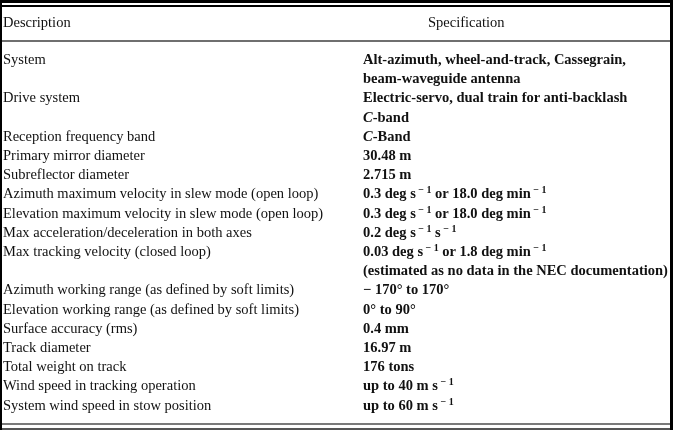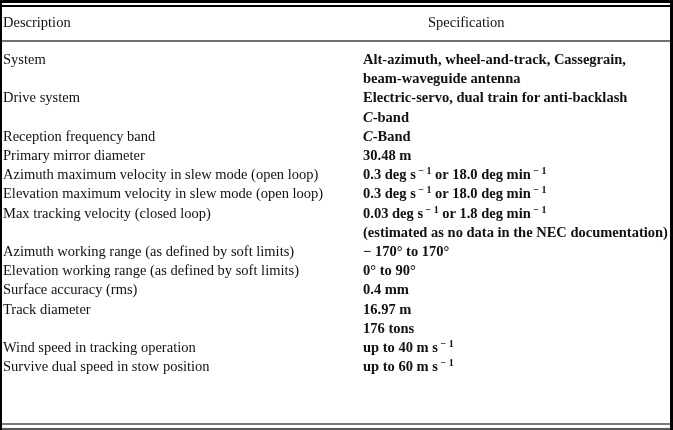--- a/index.html
+++ b/index.html
@@ -67,29 +67,41 @@
       <span class="line"><i>C</i><span>-Band</span></span>
     </div>
   </div>
   <div class="row">
     <span class="desc">Primary mirror diameter</span>
     <div class="spec">
       <span class="line">30.48 m</span>
     </div>
   </div>
   <div class="row">
+    <span class="desc">Subreflector diameter</span>
+    <div class="spec">
+      <span class="line">2.715 m</span>
+    </div>
+  </div>
+  <div class="row">
     <span class="desc">Azimuth maximum velocity in slew mode (open loop)</span>
     <div class="spec">
       <span class="line"><span>0.3</span><span> deg s</span><sup> − 1</sup><span> or </span><span>18.0</span><span> deg min</span><sup> − 1</sup></span>
     </div>
   </div>
   <div class="row">
     <span class="desc">Elevation maximum velocity in slew mode (open loop)</span>
     <div class="spec">
       <span class="line"><span>0.3</span><span> deg s</span><sup> − 1</sup><span> or </span><span>18.0</span><span> deg min</span><sup> − 1</sup></span>
+    </div>
+  </div>
+  <div class="row">
+    <span class="desc">Max acceleration/deceleration in both axes</span>
+    <div class="spec">
+      <span class="line"><span>0.2</span><span> deg s</span><sup> − 1</sup><span> s</span><sup> − 1</sup></span>
     </div>
   </div>
   <div class="row">
     <span class="desc">Max tracking velocity (closed loop)</span>
     <div class="spec">
       <span class="line"><span>0.03</span><span> deg s</span><sup> − 1</sup><span> or </span><span>1.8</span><span> deg min</span><sup> − 1</sup></span>
       <span class="line">(estimated as no data in the NEC documentation)</span>
     </div>
   </div>
   <div class="row">
@@ -110,32 +122,33 @@
       <span class="line">0.4 mm</span>
     </div>
   </div>
   <div class="row">
     <span class="desc">Track diameter</span>
     <div class="spec">
       <span class="line">16.97 m</span>
     </div>
   </div>
   <div class="row">
+    <span class="desc">Total weight on track</span>
     <div class="spec">
       <span class="line">176 tons</span>
     </div>
   </div>
   <div class="row">
     <span class="desc">Wind speed in tracking operation</span>
     <div class="spec">
       <span class="line"><span>up to 40</span><span> m s</span><sup> − 1</sup></span>
     </div>
   </div>
   <div class="row">
-    <span class="desc">Survive dual speed in stow position</span>
+    <span class="desc">System wind speed in stow position</span>
     <div class="spec">
       <span class="line"><span>up to 60</span><span> m s</span><sup> − 1</sup></span>
     </div>
   </div>
 </div>
 
 <div class="rule-bottom1"></div>
 <div class="rule-bottom2"></div>
 
 </body></html>

